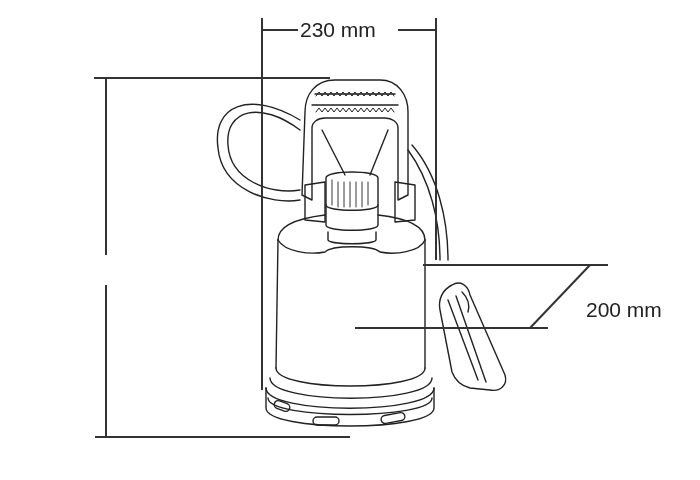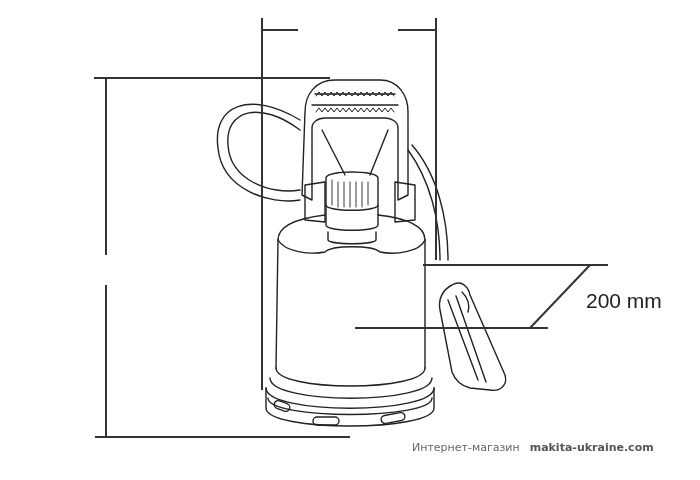--- a/index.html
+++ b/index.html
@@ -72,18 +72,16 @@
       <line x1="436" y1="18" x2="436" y2="260"></line>
       <line x1="262" y1="30" x2="298" y2="30"></line>
       <line x1="398" y1="30" x2="436" y2="30"></line>
 
       <line x1="423" y1="265" x2="608" y2="265"></line>
       <line x1="355" y1="328" x2="548" y2="328"></line>
       <line x1="530" y1="328" x2="590" y2="265"></line>
     </g>
   </svg>
 
-  <div class="dim-label" style="left:586px; top:289px;">200 mm</div>
+  <div class="dim-label" style="left:300px; top:18px;">230 mm</div>
+  <div class="dim-label" style="left:586px; top:298px;">200 mm</div>
 
-  <div class="watermark">
-    <span>Интернет-магазин</span><span class="site">makita-ukraine.com</span>
-  </div>
 </div>
 
 </body></html>

